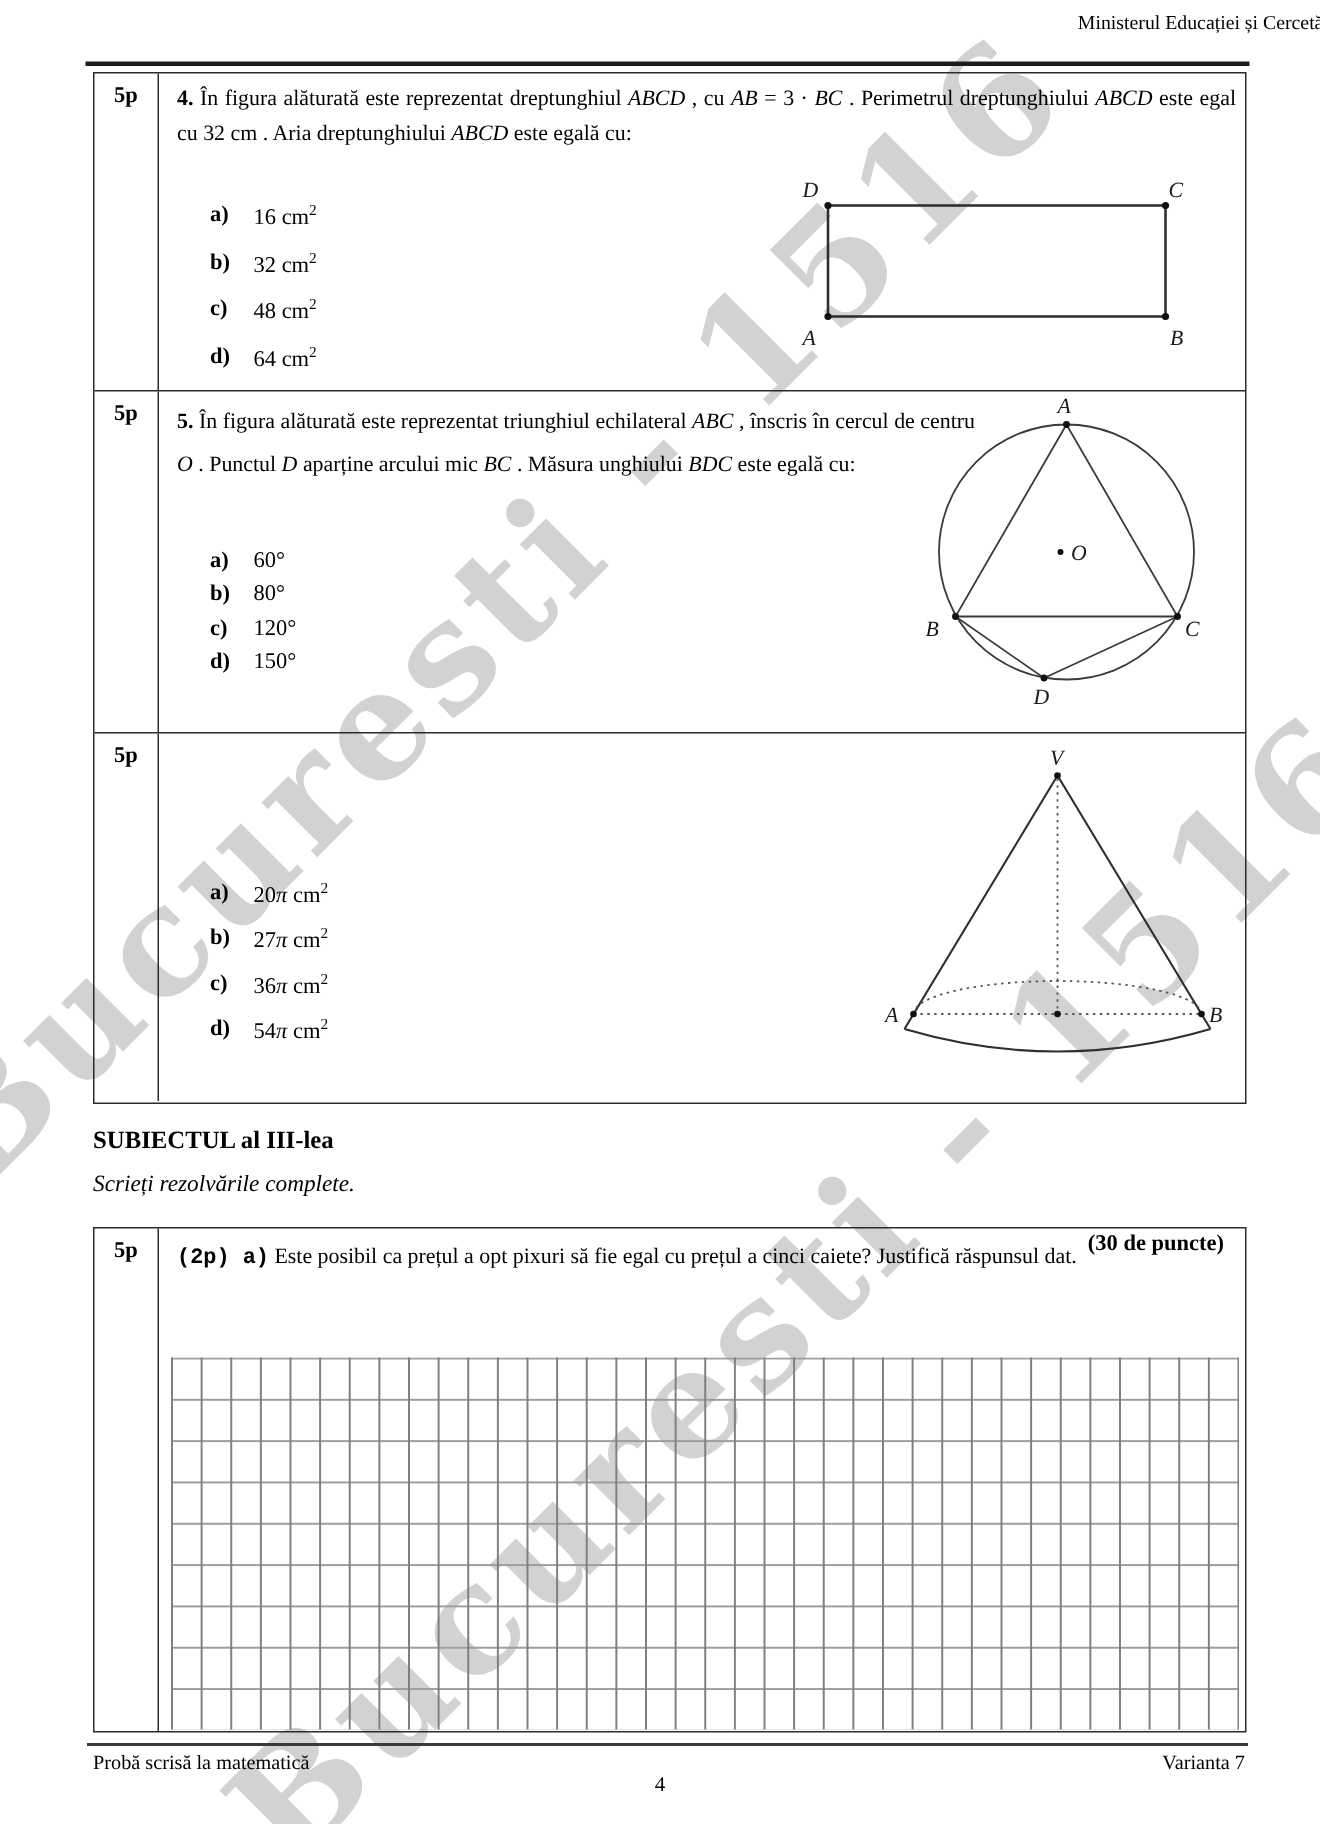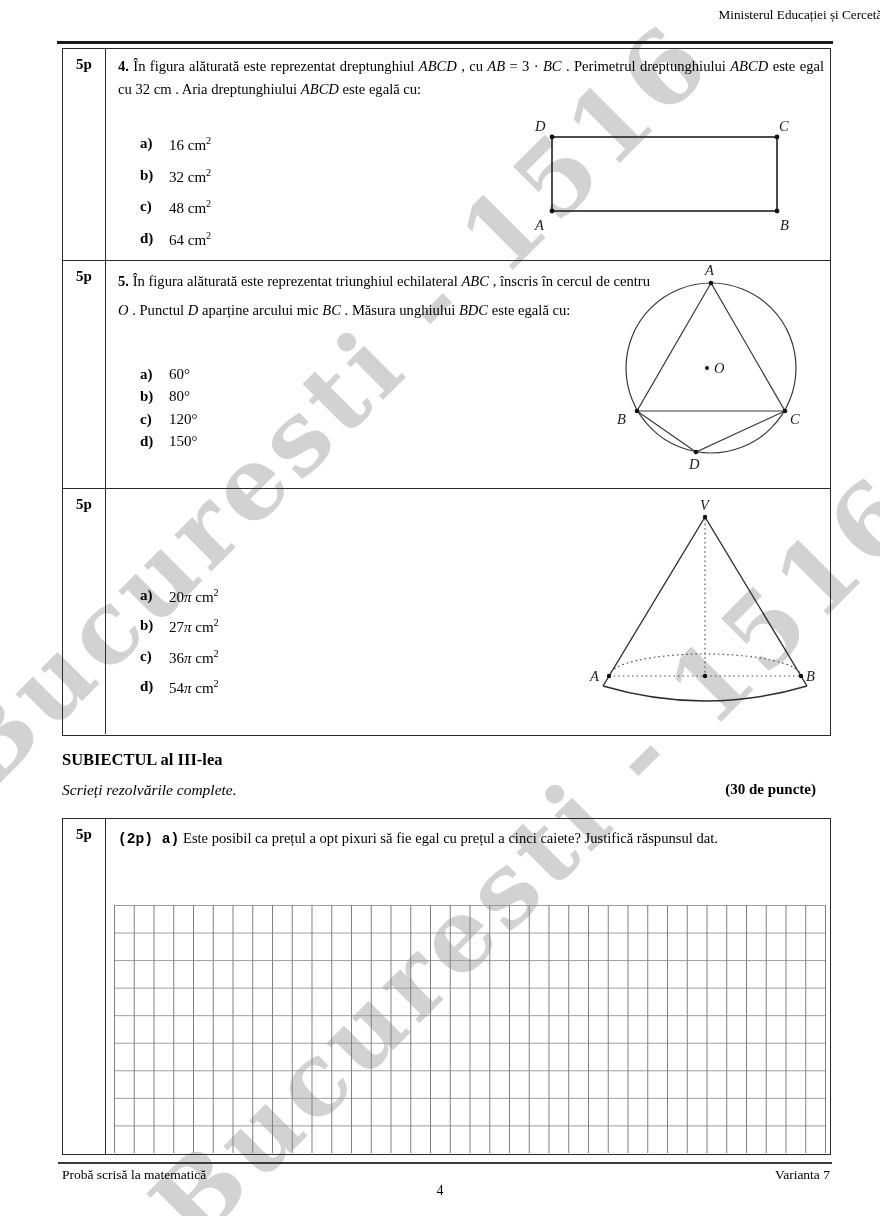--- a/index.html
+++ b/index.html
@@ -34,21 +34,21 @@
   .q4opts .opt{height:31.7px;}
   .q5opts .opt{height:22.3px;}
   .q6opts .opt{height:30.4px;}
   sup{font-size:0.68em;}
   .fig{position:absolute;}
   .fig text{font-style:italic;font-size:14.5px;fill:#1a1a1a;font-family:"Liberation Serif",serif;}
   
   .s3title{position:absolute;left:62px;top:750px;font-weight:bold;font-size:16.5px;}
   .s3row{position:absolute;left:62px;top:781px;width:769px;display:flex;justify-content:space-between;}
   .s3instr{font-weight:normal;font-style:italic;font-size:15.5px;}
-  .s3pts{font-weight:bold;font-size:15px;padding-right:15px;}
+  .s3pts{font-weight:bold;font-size:15px;padding-right:15px;margin-top:40px;}
   
   .p1box{position:absolute;left:62px;top:818px;width:769px;height:337px;
          border:1.5px solid #2b2b2b;box-sizing:border-box;display:flex;}
   .p1content{position:relative;flex:1;padding:5px 8px 0 12px;}
   .p1text{margin:0;font-size:14.6px;line-height:27.5px;width:712px;text-align:justify;}
   .p1parta{margin:1px 0 0 0;font-size:14.6px;line-height:27.5px;width:712px;}
   .grid{position:absolute;left:8px;top:86px;width:712px;height:248px;
         background-image:
           linear-gradient(to right,#7f7f7f 1.2px,transparent 1.2px),
           linear-gradient(to bottom,#9d9d9d 1.2px,transparent 1.2px);

